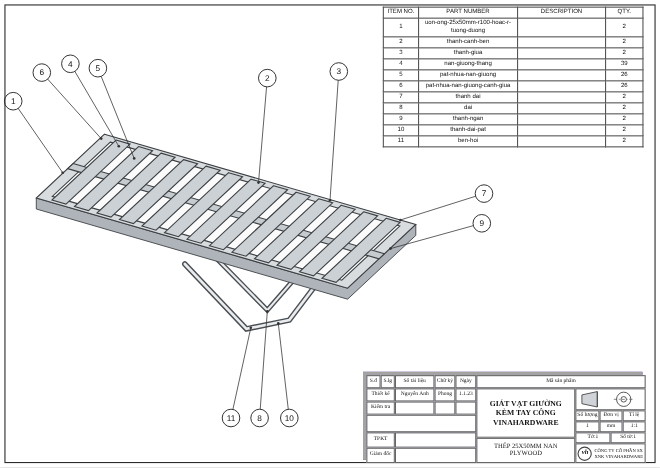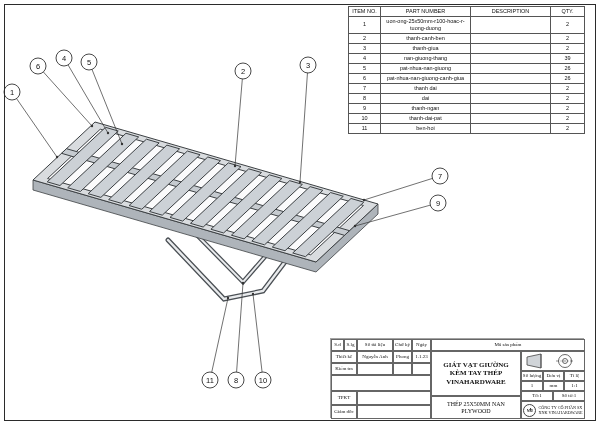--- a/index.html
+++ b/index.html
@@ -9,21 +9,21 @@
   svg.drawing{position:absolute;left:0;top:0}
   svg text{font-family:"Liberation Sans",sans-serif}
 
   
   .parts-table{position:absolute;left:348px;top:6px;width:236px;border-collapse:collapse;table-layout:fixed;font-size:5.5px;color:#111;background:#fff}
   .parts-table th,.parts-table td{border:1px solid #555;text-align:center;vertical-align:middle;padding:1px 2px;font-weight:normal;line-height:1.25;word-wrap:break-word;overflow:hidden}
   .parts-table thead tr{height:10px}
   .parts-table tbody tr{height:10px}
 
   
-  .title-block{position:absolute;left:330px;top:338px;width:254px;height:80px;border:1px solid #a3a3a3;font-size:5px;color:#111;background:#4c1d95;font-family:"Liberation Serif",serif}
+  .title-block{position:absolute;left:330px;top:338px;width:254px;height:80px;border:3px solid #a3a3a3;font-size:5px;color:#111;background:#4c1d95;font-family:"Liberation Serif",serif}
   .tb-cell{position:absolute;border:1px solid #666;display:flex;align-items:center;justify-content:center;text-align:center;overflow:hidden;line-height:1.15;background:#fff}
   .tb-title{font-weight:bold;font-size:7px;flex-direction:column;font-family:"Liberation Serif",serif}
   .tb-mat{font-size:6px;flex-direction:column;font-family:"Liberation Serif",serif}
   .tb-comp{flex-direction:row;gap:2px;font-size:4.2px;padding:1px}
   .tb-comp .logo{width:13px;height:13px;border:1px solid #444;border-radius:50%;display:flex;align-items:center;justify-content:center;font-style:italic;font-weight:bold;font-size:6px;flex:0 0 auto}
   .tb-comp .ctext{display:flex;flex-direction:column;line-height:1.2;text-align:left}
 </style>
 </head>
 <body>
 
@@ -240,21 +240,21 @@
 
     <div class="tb-cell" style="left:0;top:52px;width:26px;height:14px">TPKT</div>
     <div class="tb-cell" style="left:26px;top:52px;width:74px;height:14px"></div>
     <div class="tb-cell" style="left:0;top:66px;width:26px;height:14px">Giám đốc</div>
     <div class="tb-cell" style="left:26px;top:66px;width:74px;height:14px"></div>
 
     <div class="tb-cell" style="left:100px;top:0;width:154px;height:12px">Mã sản phẩm</div>
 
     <div class="tb-cell tb-title" style="left:100px;top:12px;width:90px;height:45px">
       <div>GIÁT VẠT GIƯỜNG</div>
-      <div>KÈM TAY THÉP</div>
+      <div>KÈM TAY CÔNG</div>
       <div>VINAHARDWARE</div>
     </div>
 
     <div class="tb-cell" style="left:190px;top:12px;width:64px;height:20px">
       <svg width="60" height="18" viewBox="0 0 60 18">
         <polygon points="4,5 18,2 18,16 4,13" fill="#d0d4d8" stroke="#444" stroke-width="0.8"></polygon>
         <line x1="18" y1="2" x2="18" y2="16" stroke="#444" stroke-width="0.8"></line>
         <circle cx="42" cy="9" r="6.5" fill="none" stroke="#444" stroke-width="0.8"></circle>
         <circle cx="42" cy="9" r="2.5" fill="none" stroke="#444" stroke-width="0.8"></circle>
         <line x1="33" y1="9" x2="51" y2="9" stroke="#444" stroke-width="0.6" stroke-dasharray="3 1.5 1 1.5"></line>

